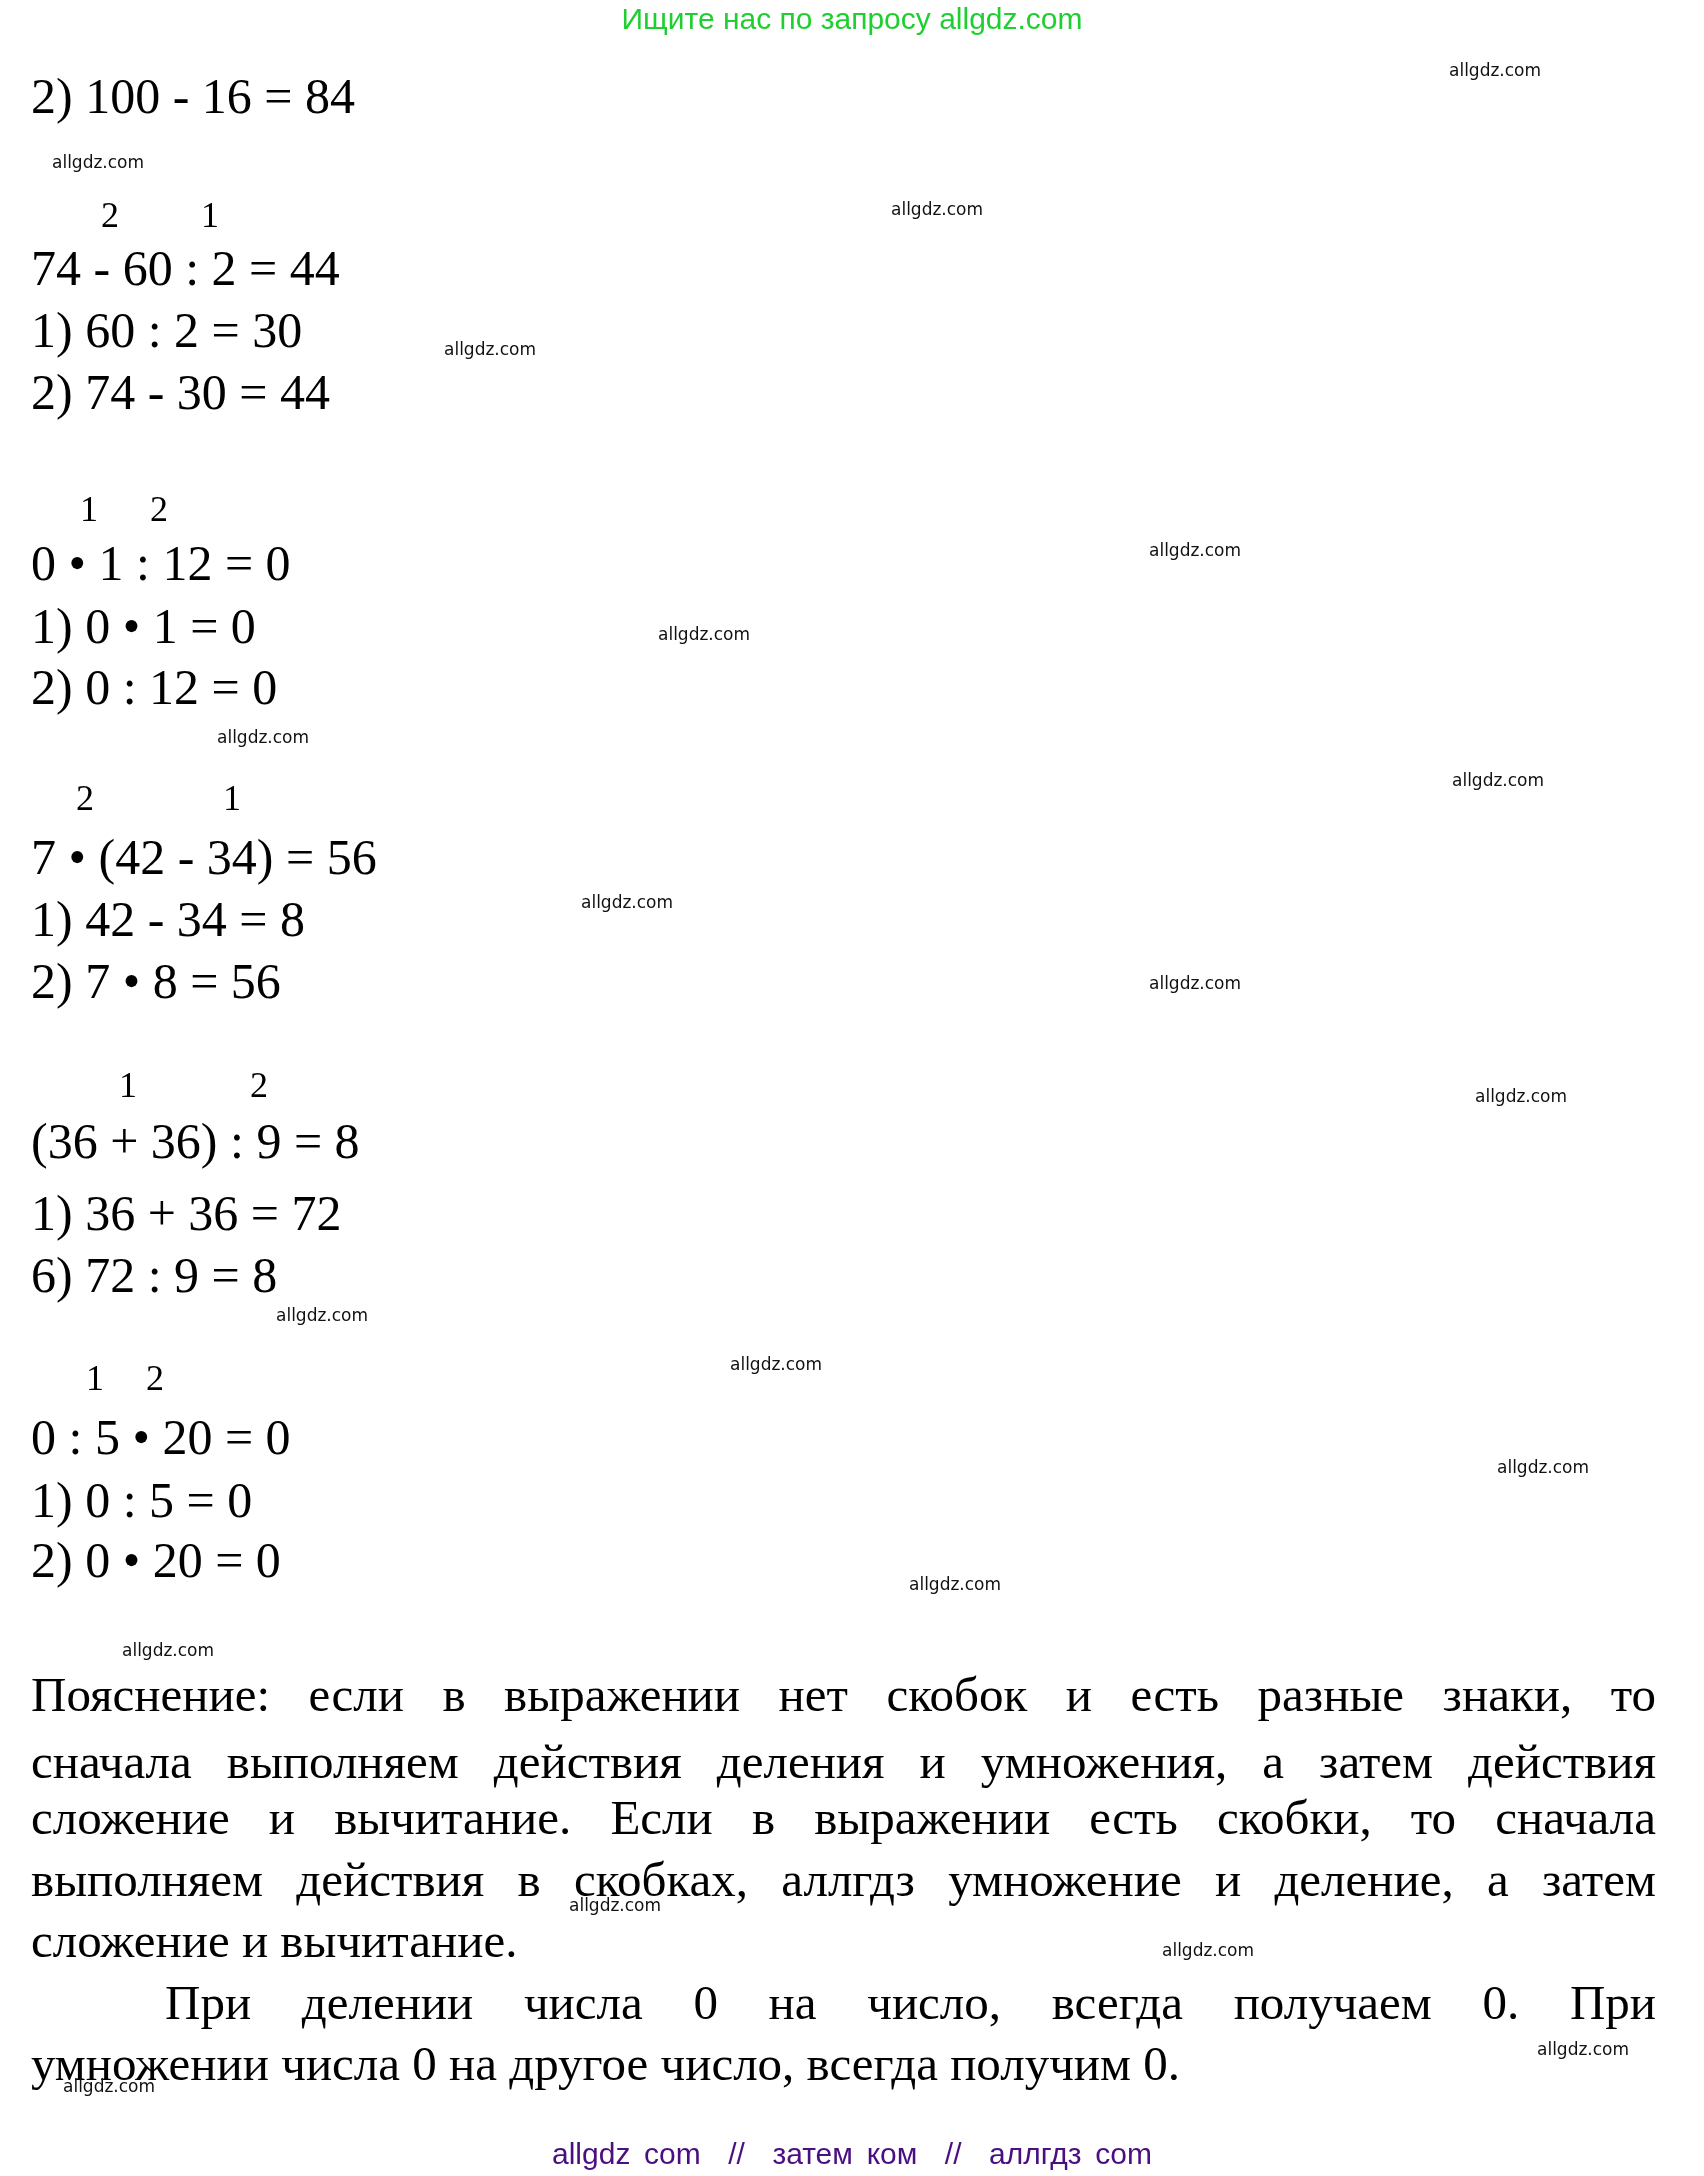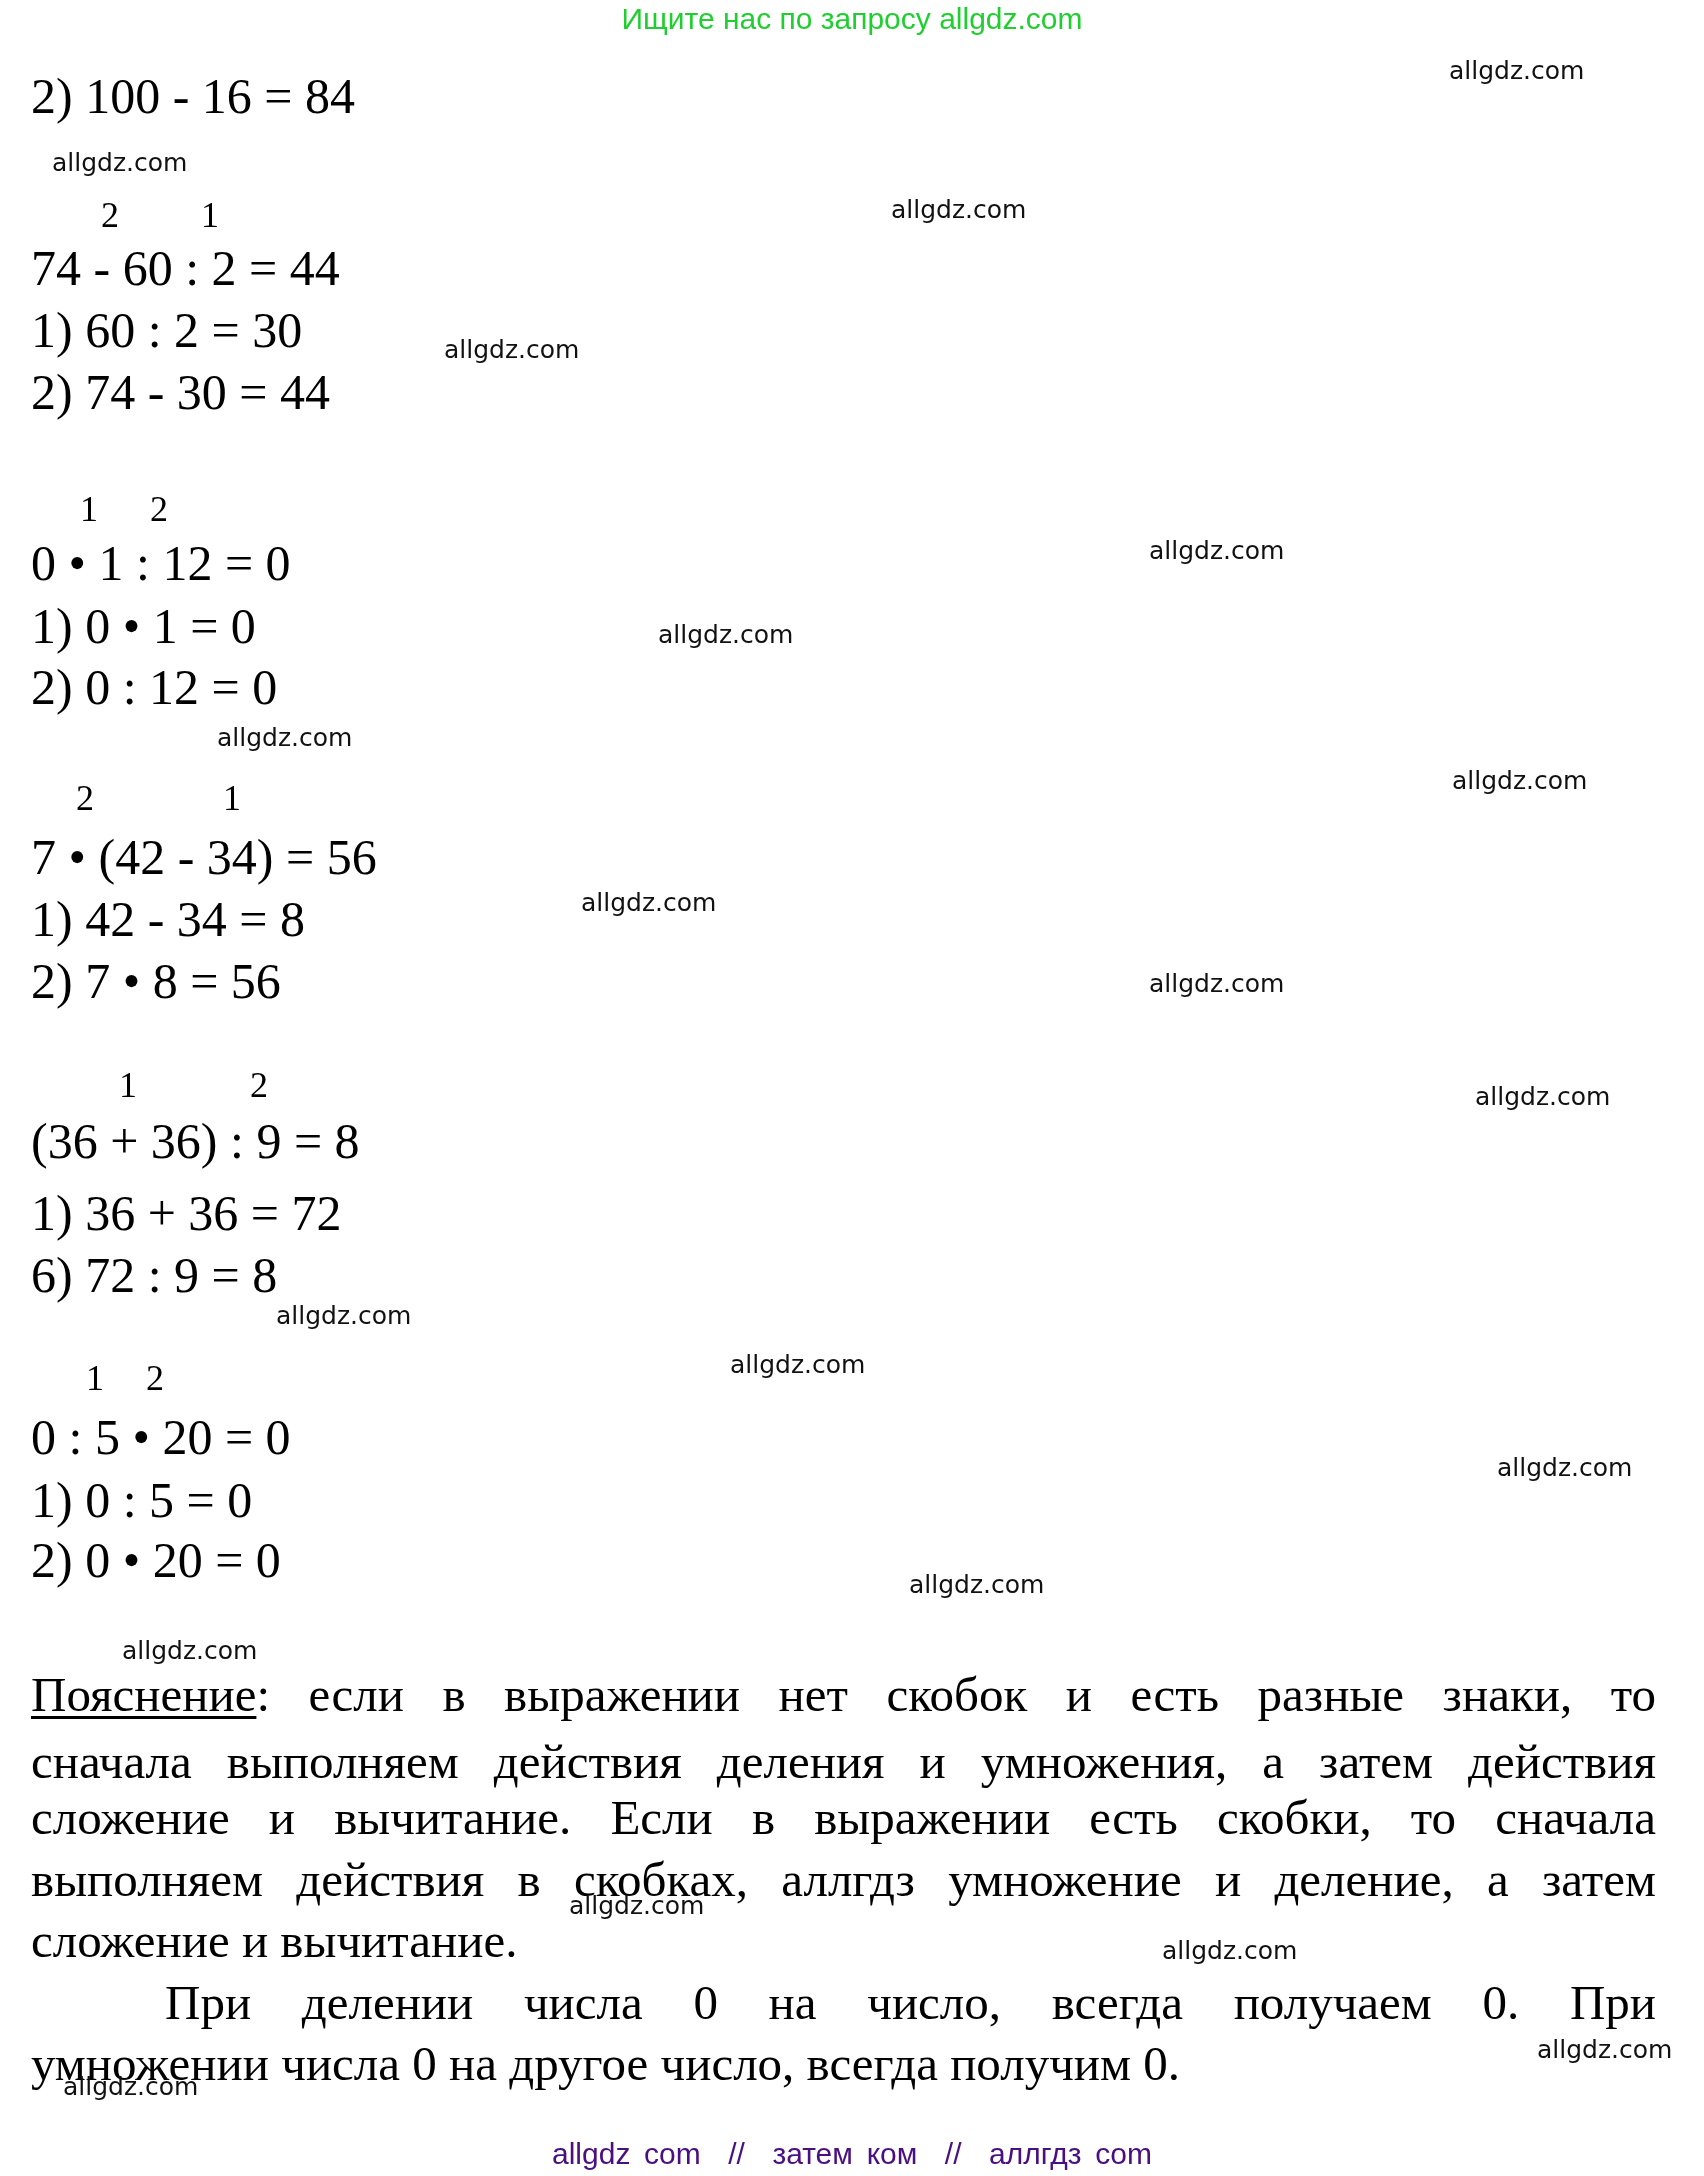--- a/index.html
+++ b/index.html
@@ -18,30 +18,30 @@
     font-family: "Liberation Serif", serif; font-size: 50px; line-height: 50px;
     color: #000; white-space: pre;
   }
   .idx {
     position: absolute;
     font-family: "Liberation Serif", serif; font-size: 36px; line-height: 36px;
     color: #000;
   }
   .wm {
     position: absolute;
-    font-family: "DejaVu Sans", sans-serif; font-size: 25px; line-height: 29px;
+    font-family: "DejaVu Sans", sans-serif; font-size: 17px; line-height: 29px;
     color: #111; white-space: nowrap;
   }
   .para-line {
     position: absolute; left: 31px; width: 1625px;
     font-family: "Liberation Serif", serif; font-size: 49px; line-height: 51px;
     color: #000; text-align: justify; text-align-last: justify; white-space: normal;
   }
   .para-line.last { text-align-last: left; }
-  .underline { text-decoration: underline; text-decoration-thickness: 2.7px; text-underline-offset: 5.4px; }
+  .underline { text-decoration-thickness: 2.7px; text-underline-offset: 5.4px; }
 </style>
 </head>
 <body>
 
 <div class="header">
   <span style="color:#1fcf2f">Ищите нас по запросу allgdz.com</span>
 </div>
 
 <div class="eq" style="top:71px">2) 100 - 16 = 84</div>
 

